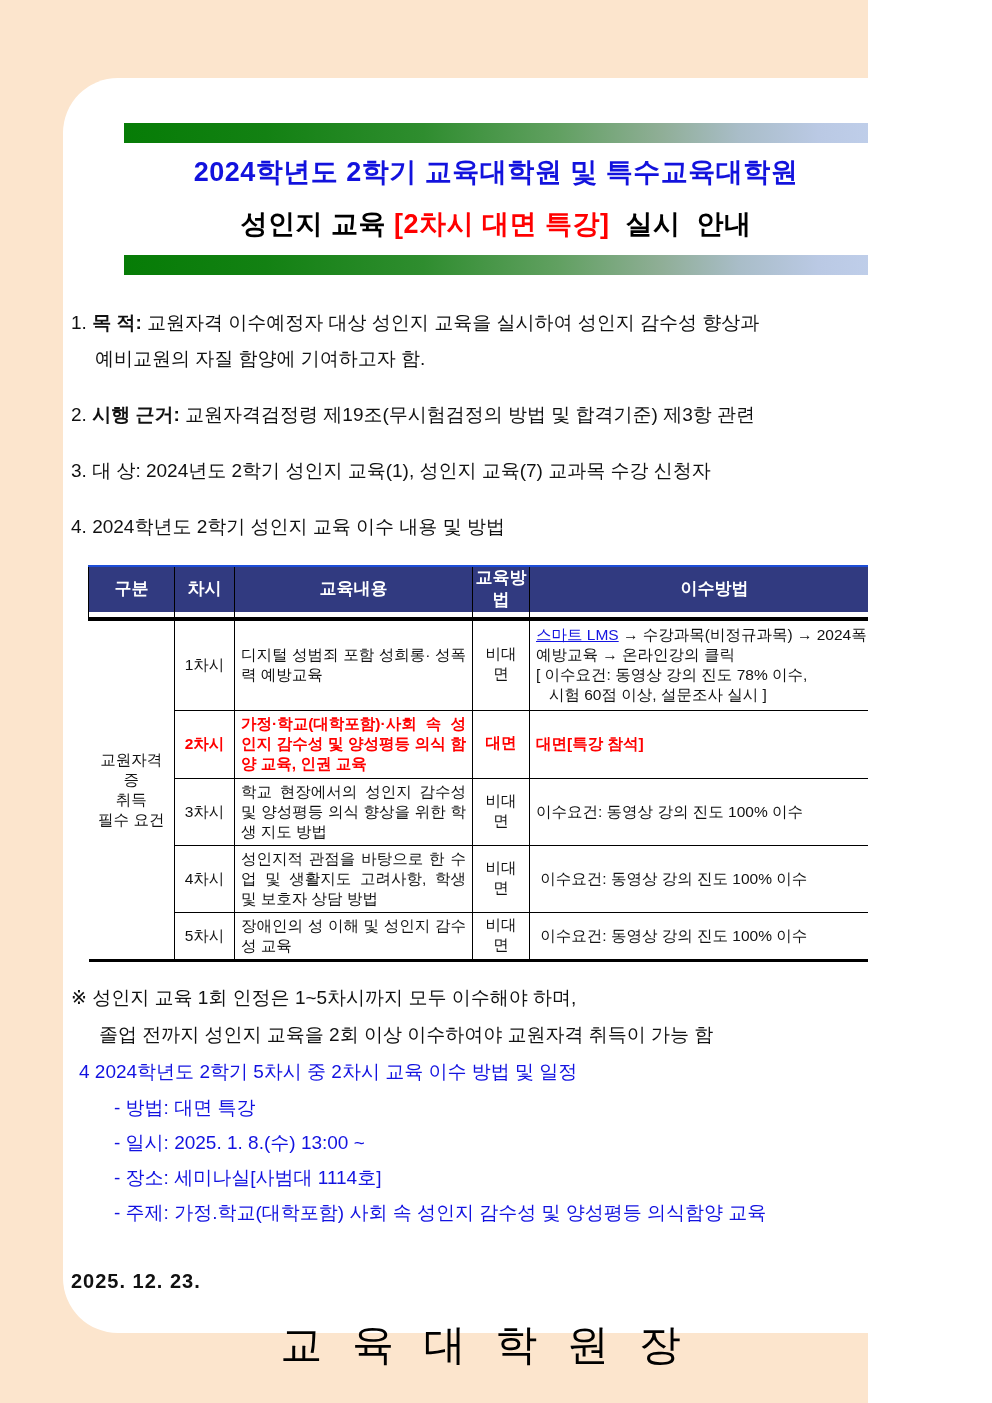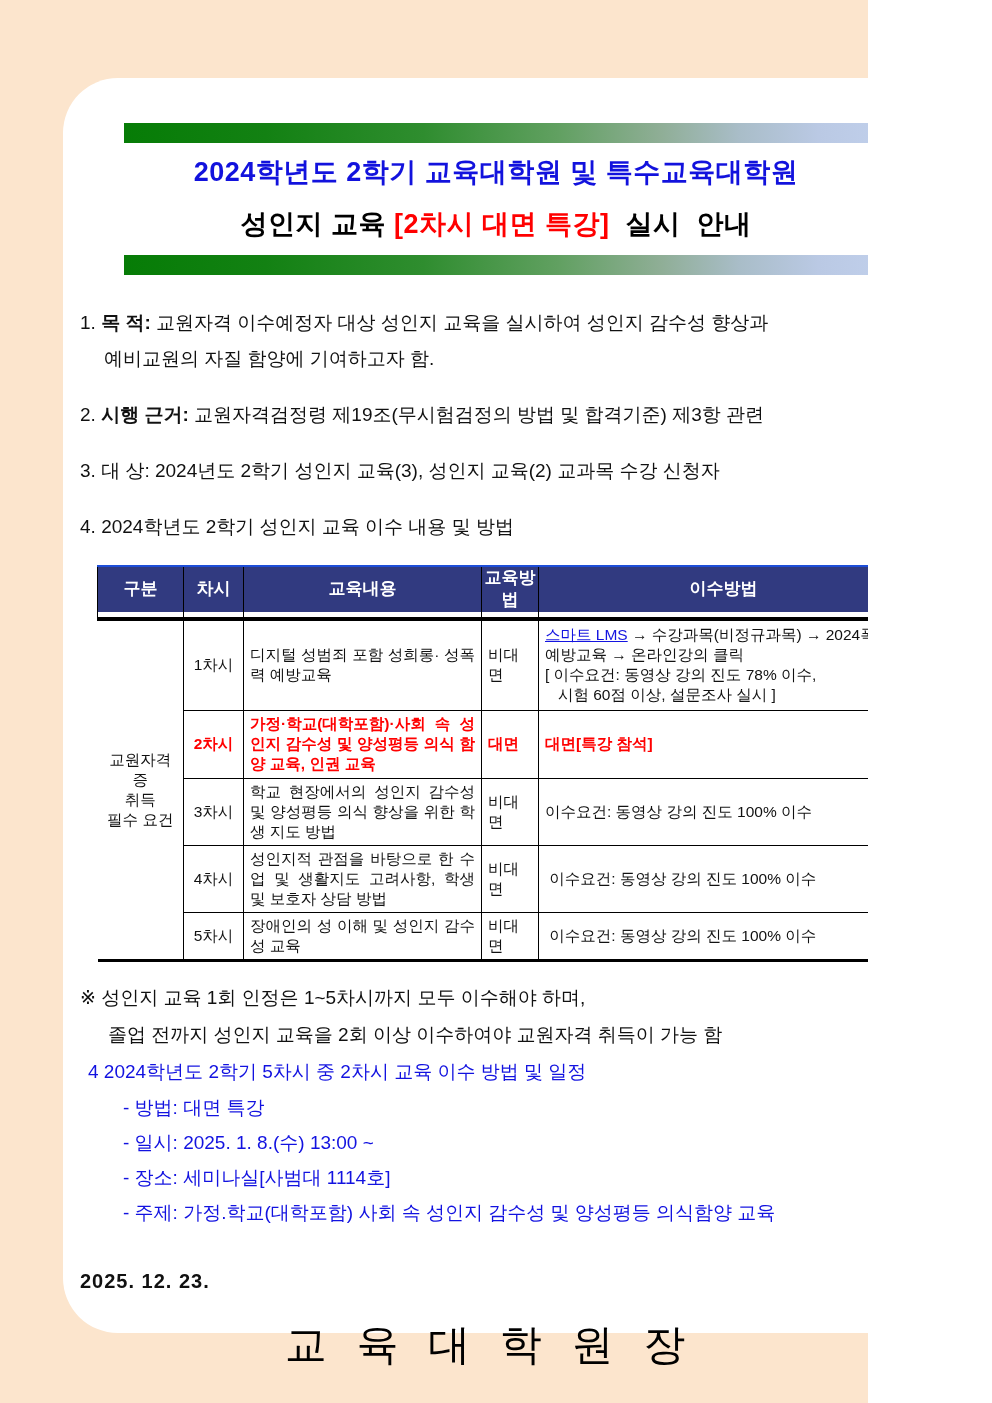--- a/index.html
+++ b/index.html
@@ -12,37 +12,37 @@
          background:linear-gradient(90deg,#067c06 0%,#138113 18%,#2f8d2f 38%,#61a061 55%,#8fae96 68%,#a9bdc8 78%,#bac9e4 88%,#c3d2ee 100%); }
   .bar-top { margin-top:45px; }
   .bar-bottom { margin-top:10px; }
 
   .title-line { text-align:center; font-weight:bold; font-size:27px; letter-spacing:0.5px; white-space:pre-wrap; }
   .title-1 { margin-top:11px; color:#1212dd; }
   .title-2 { margin-top:16px; margin-bottom:13px; color:#000000; }
   .title-red { color:#ff0000; }
   .pre { white-space:pre-wrap; }
 
-  .content { padding:0 30px 0 17px; }
+  .content { padding:0 30px 0 8px; }
 
   .intro { margin-top:30px; }
   .intro-item { font-size:19px; line-height:36px; margin-bottom:20px; color:#111111; }
   .intro-label-bold { font-weight:bold; }
   .intro-line2 { margin-left:24px; }
 
   table.edu { border-collapse:collapse; table-layout:fixed; width:811px; margin-left:17px; margin-top:14px;
               border-top:2px solid #1d4ed8; border-bottom:3px solid #000; }
   table.edu th { background:#313a80; color:#ffffff; font-weight:bold; font-size:17px; text-align:center; vertical-align:middle;
                  border:1px solid #000; border-bottom:4px solid #000; height:52px; line-height:22px;
                  box-shadow:inset 0 -5px 0 0 #ffffff; padding-bottom:6px; }
   table.edu td { border:1px solid #000; vertical-align:middle; font-size:15.5px; line-height:20px; color:#111111; padding:3px 6px; }
   td.cat-cell { border-left:none !important; text-align:center; font-size:16px; line-height:26px; }
   td.session-cell { text-align:center; font-size:16px; }
   td.content-cell { text-align:justify; }
-  td.method-cell { font-size:16px; line-height:19px; padding:2px 5px; }
+  td.method-cell { text-align:center; font-size:16px; line-height:19px; padding:2px 5px;font-family:Liberation Mono, monospace; }
   td.completion-cell { font-size:16.5px; line-height:22.5px; padding:3px 8px; }
   .blue-text { color:#1414e0; }
   .lms-link { color:#1414e0; text-decoration:underline; }
   tr.row-highlight td { color:#ff0000; font-weight:bold; }
   tr.r1 { height:91px; } tr.r2 { height:68px; } tr.r3 { height:66px; } tr.r4 { height:55px; } tr.r5 { height:38px; }
 
   .notes { margin-top:17px; font-size:19px; line-height:37px; color:#111111; }
   .notes .note-line2 { margin-left:28px; }
 
   .schedule { color:#1212e0; font-size:19px; }
@@ -73,21 +73,21 @@
         <div class="intro-item">
           <div class="intro-line1"><span>1.</span> <span class="intro-label-bold">목 적:</span> <span>교원자격 이수예정자 대상 성인지 교육을 실시하여 성인지 감수성 향상과</span></div>
           <div class="intro-line2">예비교원의 자질 함양에 기여하고자 함.</div>
         </div>
 
         <div class="intro-item">
           <div class="intro-line1"><span>2.</span> <span class="intro-label-bold">시행 근거:</span> <span>교원자격검정령 제19조(무시험검정의 방법 및 합격기준) 제3항 관련</span></div>
         </div>
 
         <div class="intro-item">
-          <div class="intro-line1"><span>3.</span> <span>대 상:</span> <span>2024년도 2학기 성인지 교육(3), 성인지 교육(2) 교과목 수강 신청자</span></div>
+          <div class="intro-line1"><span>3.</span> <span>대 상:</span> <span>2024년도 2학기 성인지 교육(1), 성인지 교육(7) 교과목 수강 신청자</span></div>
         </div>
 
         <div class="intro-item">
           <div class="intro-line1"><span>4.</span> <span>2024학년도 2학기 성인지 교육 이수 내용 및 방법</span></div>
         </div>
 
       </div>
 
       <table class="edu">
         <colgroup>

